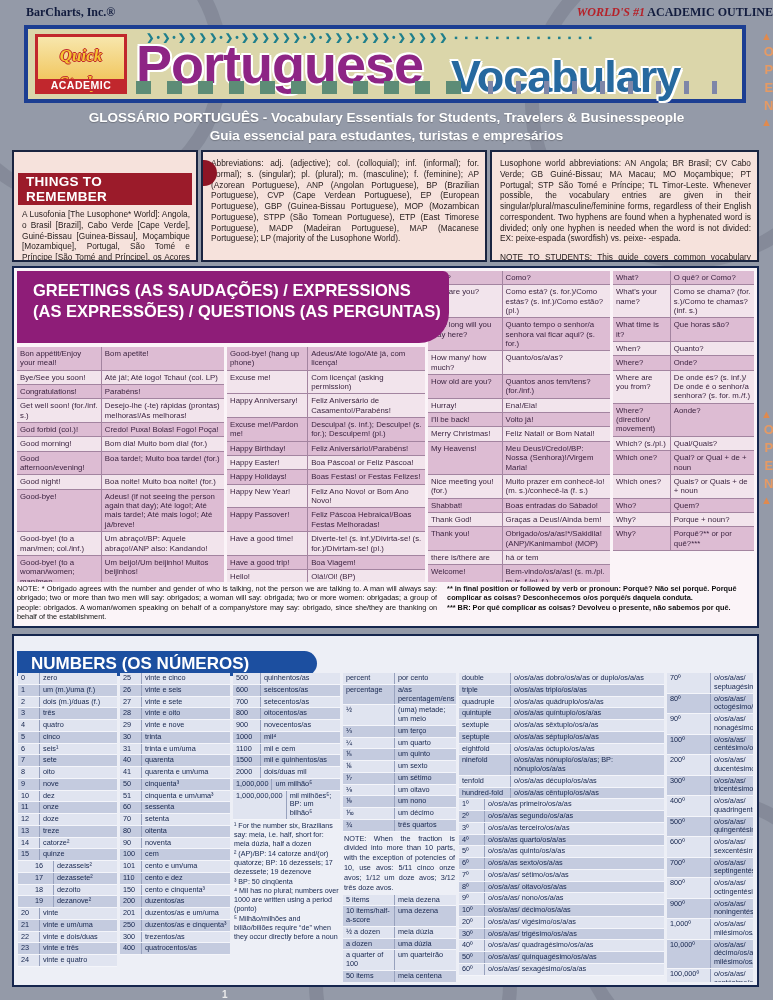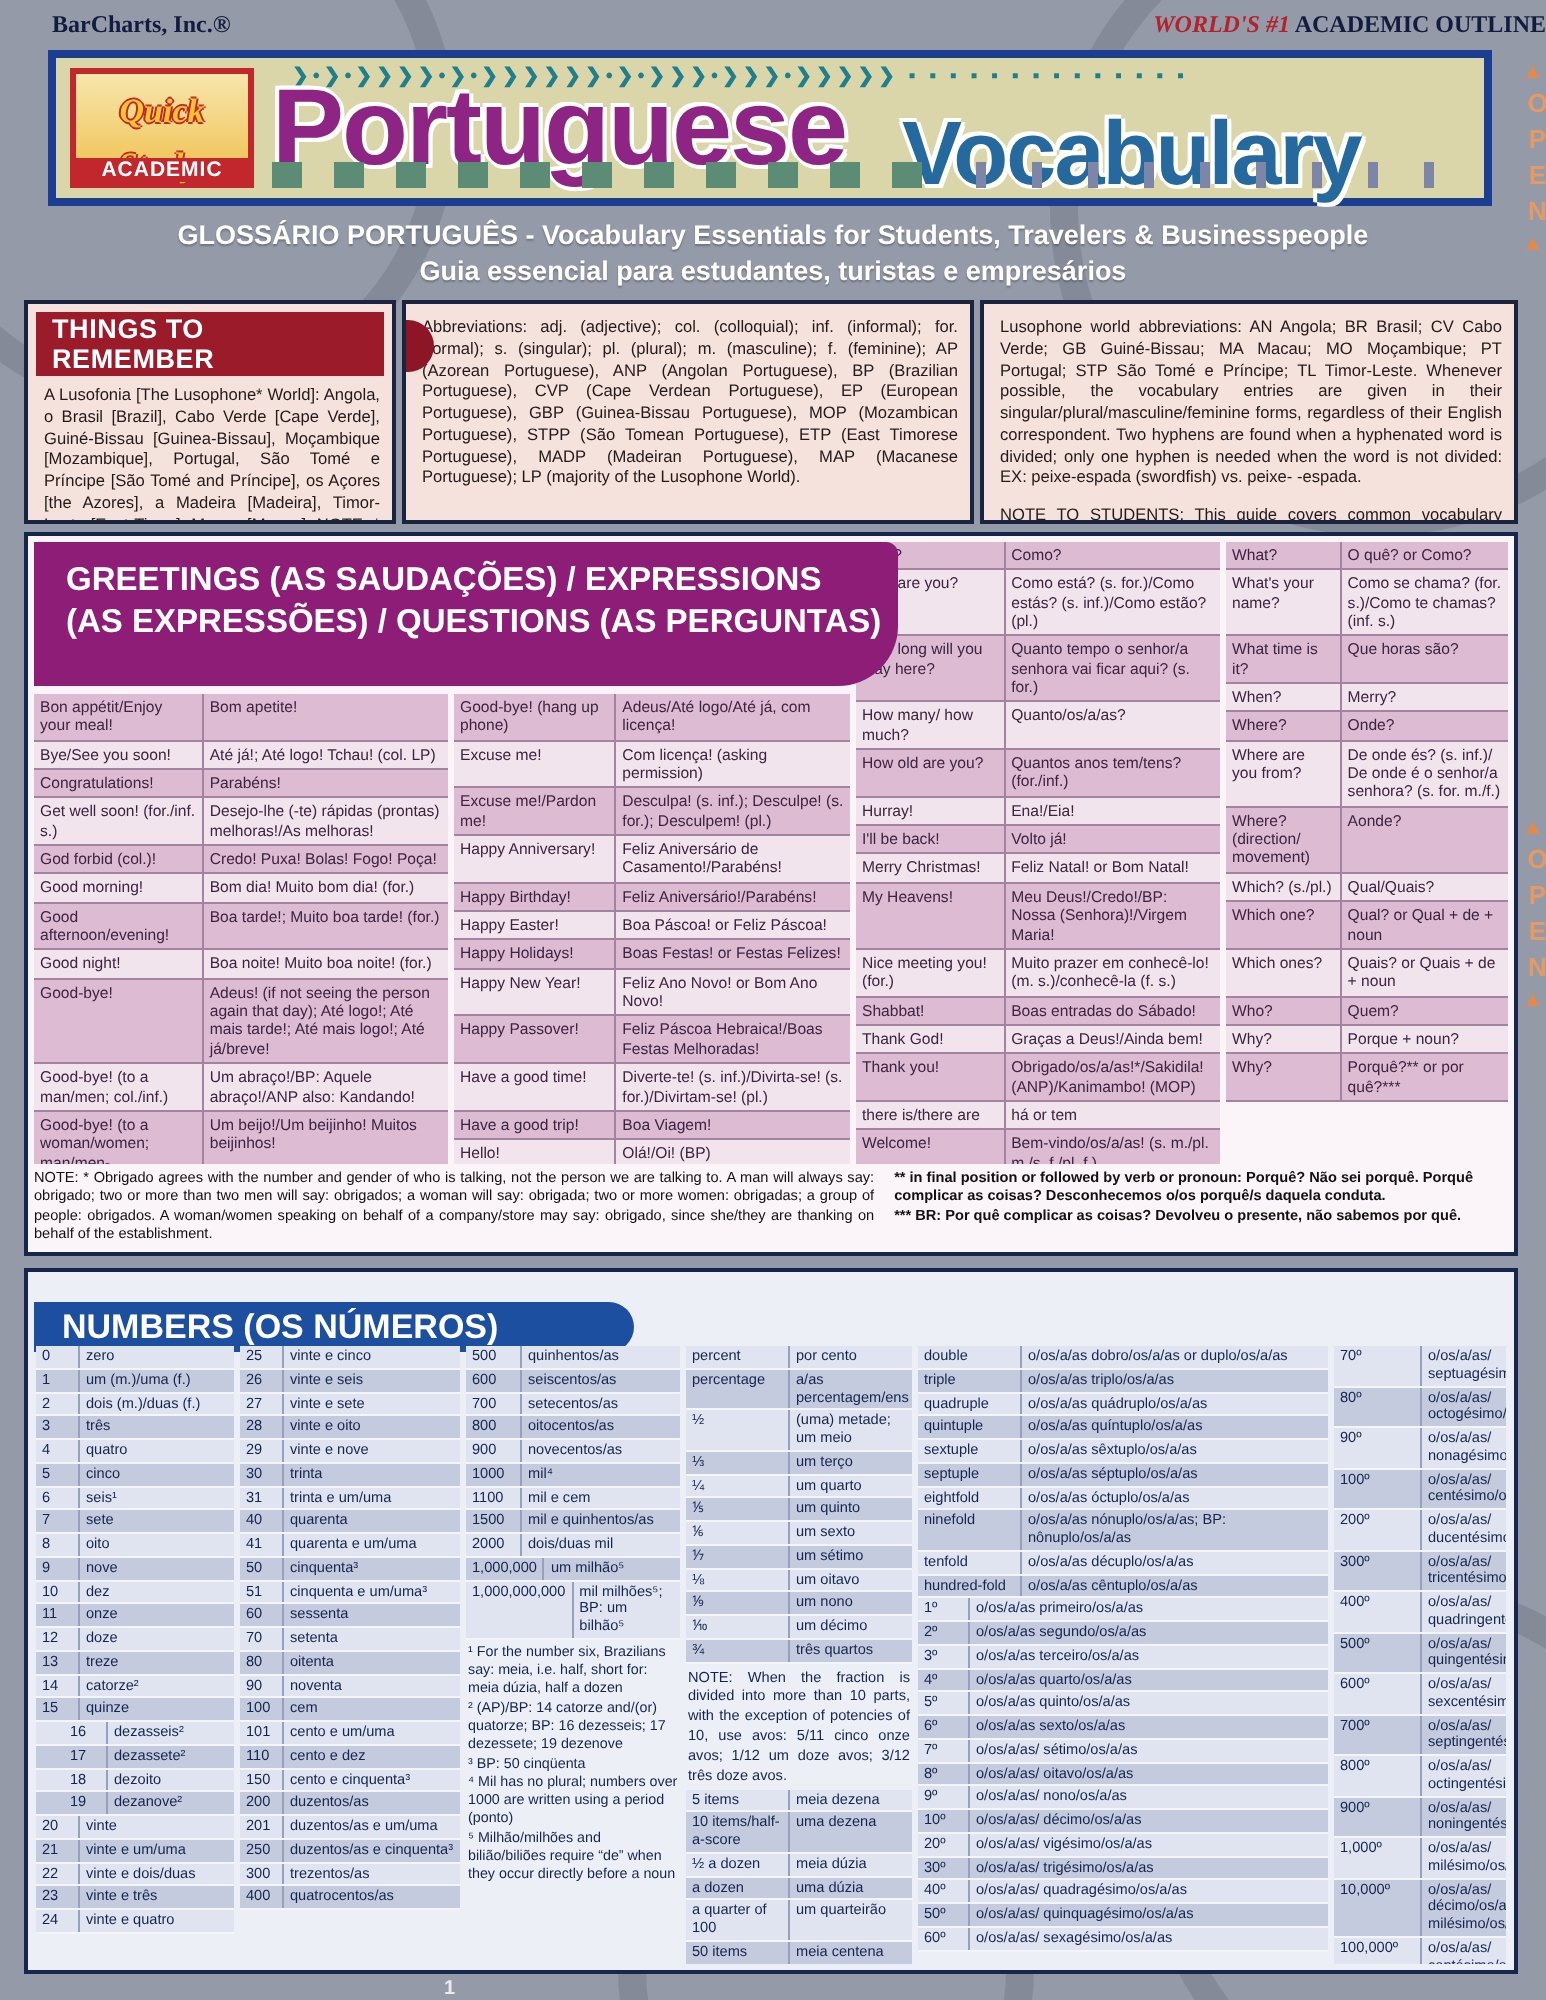--- a/index.html
+++ b/index.html
@@ -31,21 +31,21 @@
   .decor-bot2{position:absolute;left:460px;bottom:5px;height:13px;width:250px;
              background:repeating-linear-gradient(90deg,#7e86a8 0 5px,rgba(0,0,0,0) 5px 28px)}
   
   .subtitle{position:absolute;top:109px;left:0;right:0;text-align:center;color:#fff;
             font-weight:bold;font-size:13.5px;line-height:1.35;text-shadow:0 1px 1px rgba(0,0,0,.25)}
   
   .things{position:absolute;top:150px;left:12px;right:14px;height:112px;display:flex;gap:3px}
   .tbox{border:2px solid #1a2440;background:#f6e2dc;box-sizing:border-box;overflow:hidden;position:relative}
   .tbox.b1{width:186px}.tbox.b2{width:286px}.tbox.b3{flex:1}
   .things-title{background:#9b1b2a;color:#fff;font-weight:bold;font-size:13.5px;
-                padding:1px 8px;margin:4px 4px 2px;display:inline-block;letter-spacing:.3px}
+                padding:1px 8px;margin:21px 4px 2px;display:inline-block;letter-spacing:.3px}
   .tbody{font-size:8.3px;line-height:1.3;padding:2px 6px 2px 8px;text-align:justify;color:#221a1a}
   .tbox.b2 .tbody{padding-top:6px}.tbox.b3 .tbody{padding-top:6px}
   .tbody.second{padding-top:4px}
   .reddot{position:absolute;left:-12px;top:8px;width:26px;height:26px;border-radius:50%;background:#8e1525}
   
   .gsec{position:absolute;top:266px;left:12px;right:14px;height:362px;background:#fbf4f8;
         border:2px solid #16264e;box-sizing:border-box;overflow:hidden}
   .gbanner{position:absolute;top:3px;left:3px;width:432px;height:72px;background:#8e1d78;color:#ffffff;
            font-weight:bold;font-size:16.5px;line-height:1.3;padding:9px 6px 0 16px;
            border-radius:0 6px 30px 0;box-sizing:border-box;z-index:2}
@@ -193,28 +193,28 @@
       </div>
     <div class="gcol g2">
         <div class="trow">
           <div class="tcell c0">Good-bye! (hang up phone)</div>
           <div class="tcell c1">Adeus/Até logo/Até já, com licença!</div>
         </div>
         <div class="trow alt">
           <div class="tcell c0">Excuse me!</div>
           <div class="tcell c1">Com licença! (asking permission)</div>
         </div>
+        <div class="trow alt">
+          <div class="tcell c0">Happy Anniversary!</div>
+          <div class="tcell c1">Feliz Aniversário de Casamento!/Parabéns!</div>
+        </div>
         <div class="trow">
           <div class="tcell c0">Excuse me!/Pardon me!</div>
           <div class="tcell c1">Desculpa! (s. inf.); Desculpe! (s. for.); Desculpem! (pl.)</div>
         </div>
-        <div class="trow alt">
-          <div class="tcell c0">Happy Anniversary!</div>
-          <div class="tcell c1">Feliz Aniversário de Casamento!/Parabéns!</div>
-        </div>
         <div class="trow">
           <div class="tcell c0">Happy Birthday!</div>
           <div class="tcell c1">Feliz Aniversário!/Parabéns!</div>
         </div>
         <div class="trow alt">
           <div class="tcell c0">Happy Easter!</div>
           <div class="tcell c1">Boa Páscoa! or Feliz Páscoa!</div>
         </div>
         <div class="trow">
           <div class="tcell c0">Happy Holidays!</div>
@@ -311,21 +311,21 @@
         <div class="trow alt">
           <div class="tcell c0">What's your name?</div>
           <div class="tcell c1">Como se chama? (for. s.)/Como te chamas? (inf. s.)</div>
         </div>
         <div class="trow">
           <div class="tcell c0">What time is it?</div>
           <div class="tcell c1">Que horas são?</div>
         </div>
         <div class="trow alt">
           <div class="tcell c0">When?</div>
-          <div class="tcell c1">Merry?</div>
+          <div class="tcell c1">Quanto?</div>
         </div>
         <div class="trow">
           <div class="tcell c0">Where?</div>
           <div class="tcell c1">Onde?</div>
         </div>
         <div class="trow alt">
           <div class="tcell c0">Where are you from?</div>
           <div class="tcell c1">De onde és? (s. inf.)/ De onde é o senhor/a senhora? (s. for. m./f.)</div>
         </div>
         <div class="trow">

